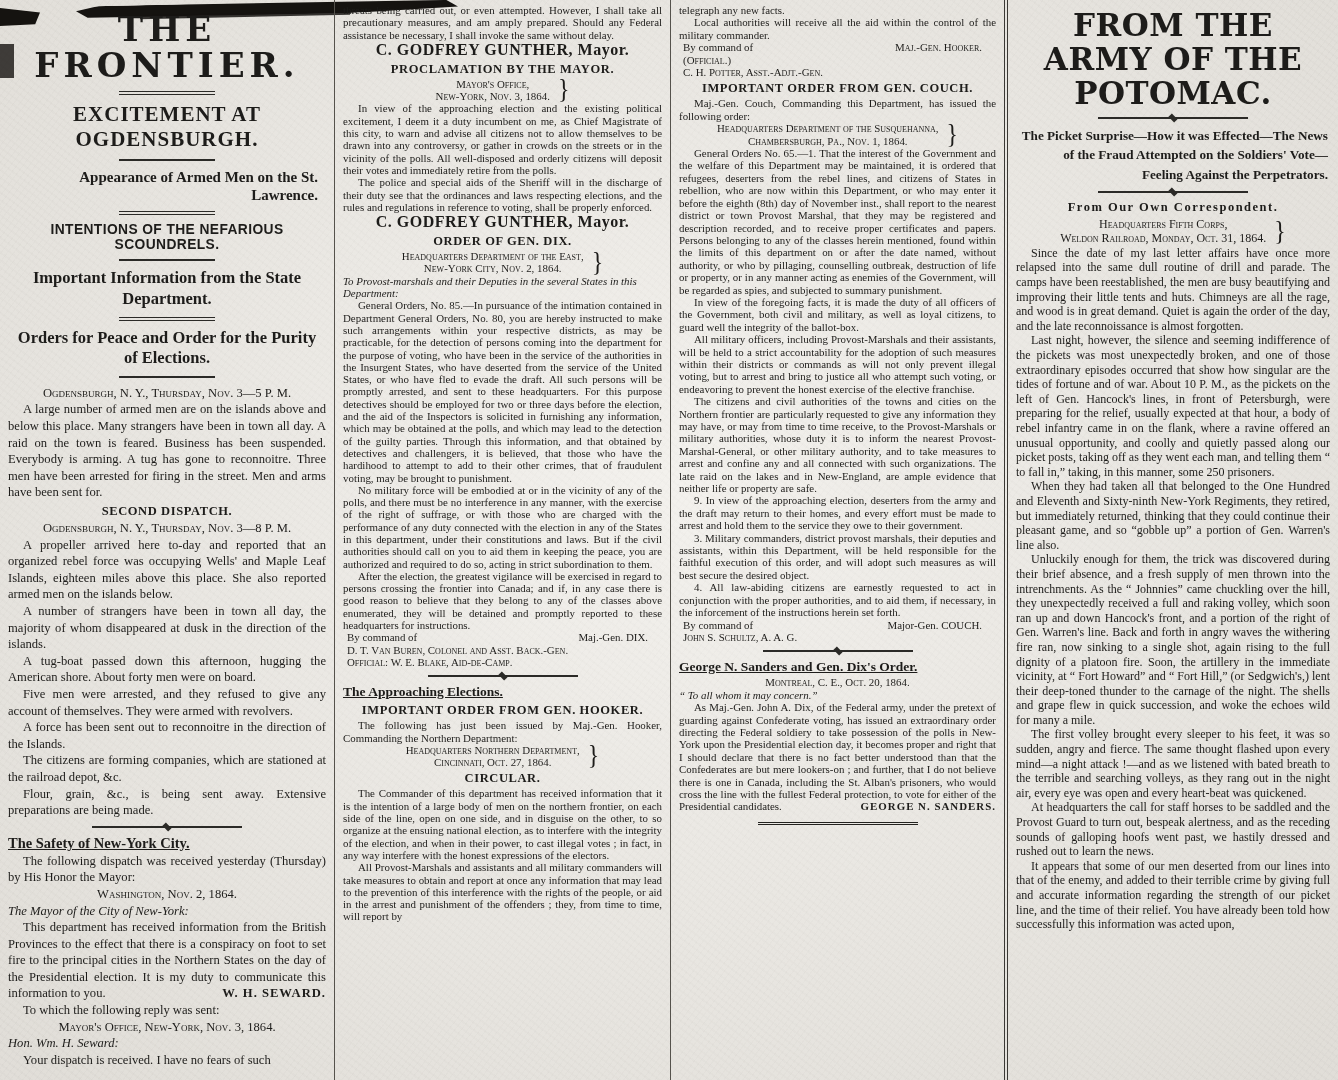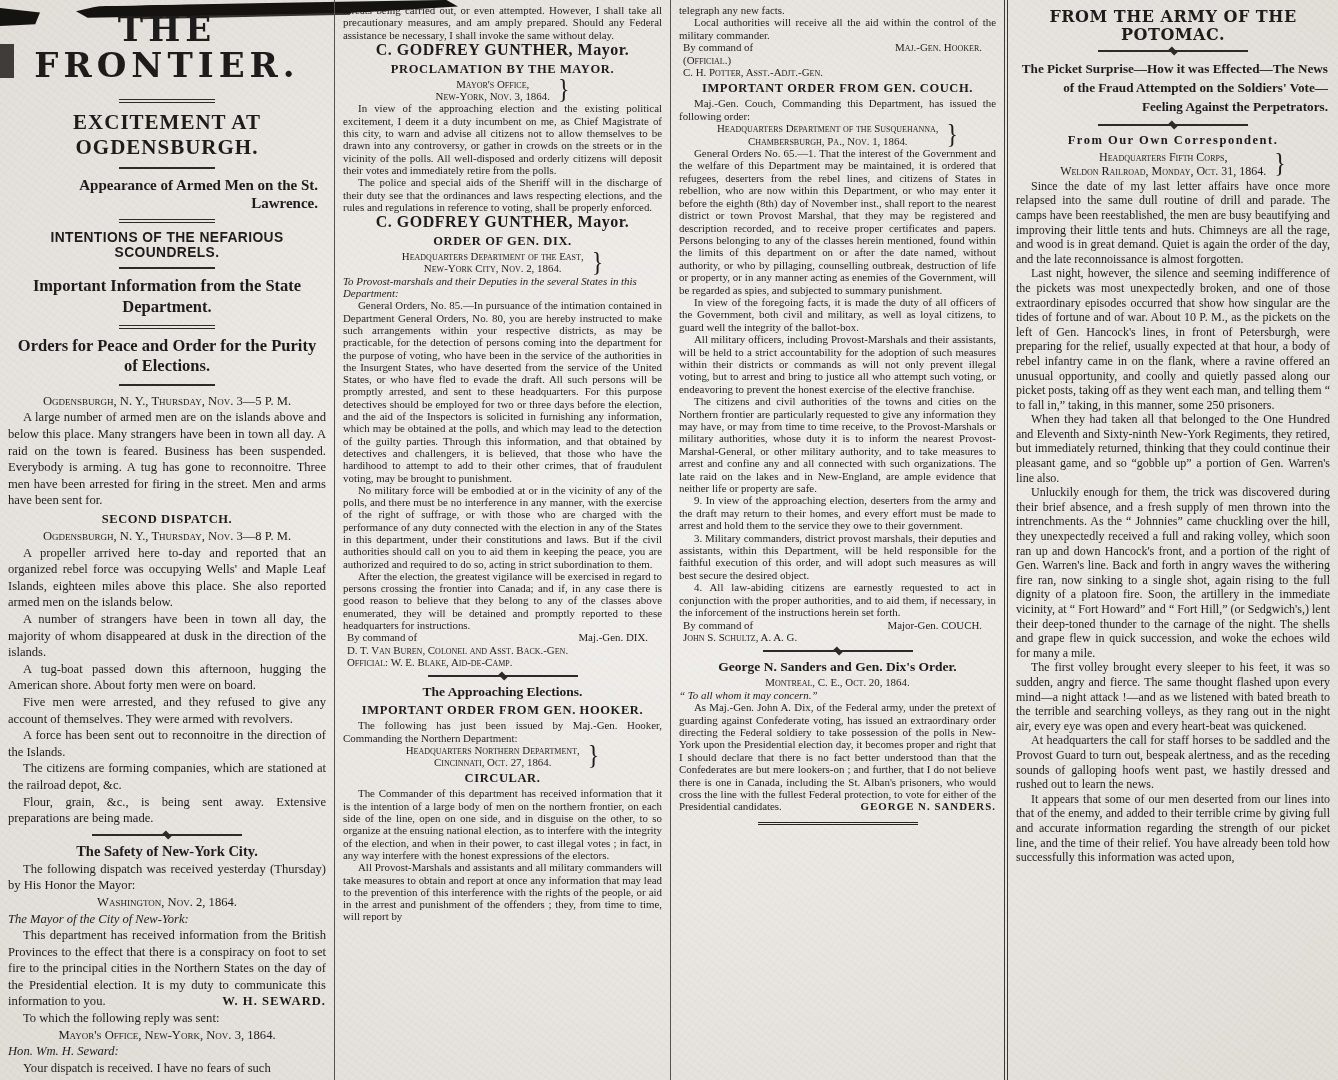--- a/index.html
+++ b/index.html
@@ -46,37 +46,37 @@
   .sigf{float:right; font-weight:bold; letter-spacing:1px; padding-left:10px;}
 
   .divider{width:96px; margin:7px auto; border-top:2px solid #2b2a27; position:relative;}
   .divider.dbl{border-top:1px solid #2b2a27; border-bottom:1px solid #2b2a27; height:2px;}
   .divider.diamond{width:150px;}
   .divider.diamond::after{content:""; position:absolute; left:50%; top:-5px; width:8px; height:8px;
     background:#2b2a27; transform:translateX(-50%) rotate(45deg) scaleY(.6);}
   .endrule{width:160px; margin:9px auto 0; border-top:3px double #23221f;}
 
   
-  .masthead{margin:8px 0 16px; text-align:center; font-weight:bold; font-size:34px;
+  .masthead{margin:8px 0 8px; text-align:center; font-weight:bold; font-size:34px;
     letter-spacing:5px; line-height:1.05; font-family:"DejaVu Serif","Liberation Serif",serif;}
   .head-exc{margin:6px 0 0; text-align:center; font-weight:bold; font-size:21px; letter-spacing:1px;}
   .head-app{margin:4px 8px 0; text-align:right; font-weight:bold; font-size:15px; line-height:1.2;}
   .head-int{margin:4px 0 0; text-align:center; font-weight:bold; font-size:13.8px;
     font-family:"Liberation Sans","DejaVu Sans",sans-serif; letter-spacing:.4px;}
   .head-sm{margin:4px 6px 0; text-align:center; font-weight:bold; font-size:16.5px; line-height:1.25;}
   .subhead{margin:3px 0 1px; text-align:center; font-weight:bold; font-size:12.5px; letter-spacing:.6px;}
-  .subhead-lg{margin:3px 0 1px; text-align:center; font-weight:bold; font-size:13.5px;}
+  .subhead-lg{margin:3px 0 1px; text-align:left; font-weight:bold; font-size:13.5px;text-decoration:underline;}
   .col1 .subhead-lg{font-size:14.5px;}
 
   .dl-group{display:flex; justify-content:center; align-items:center; gap:8px;}
   .dl-group .lines{text-align:center;}
   .brace{font-size:24px; font-weight:normal; line-height:.9; transform:scaleY(1.15);}
 
   
-  .head-potomac{margin:4px 0 0; text-align:center; font-weight:bold; font-size:16px;
+  .head-potomac{margin:4px 0 0; text-align:center; font-weight:bold; font-size:31px;
     letter-spacing:.5px; line-height:1.1; font-family:"DejaVu Serif","Liberation Serif",serif;}
   .deck{margin:2px 2px 0; font-weight:bold; font-size:13.2px; line-height:1.45;
     padding-left:26px; text-indent:-26px; text-align:right;}
   .corr{margin:2px 0; text-align:center; font-weight:bold; font-size:12.5px; letter-spacing:1.5px;}
   .clearfix::after{content:""; display:block; clear:both;}
 </style>
 </head>
 <body>
 
 <div class="page">

